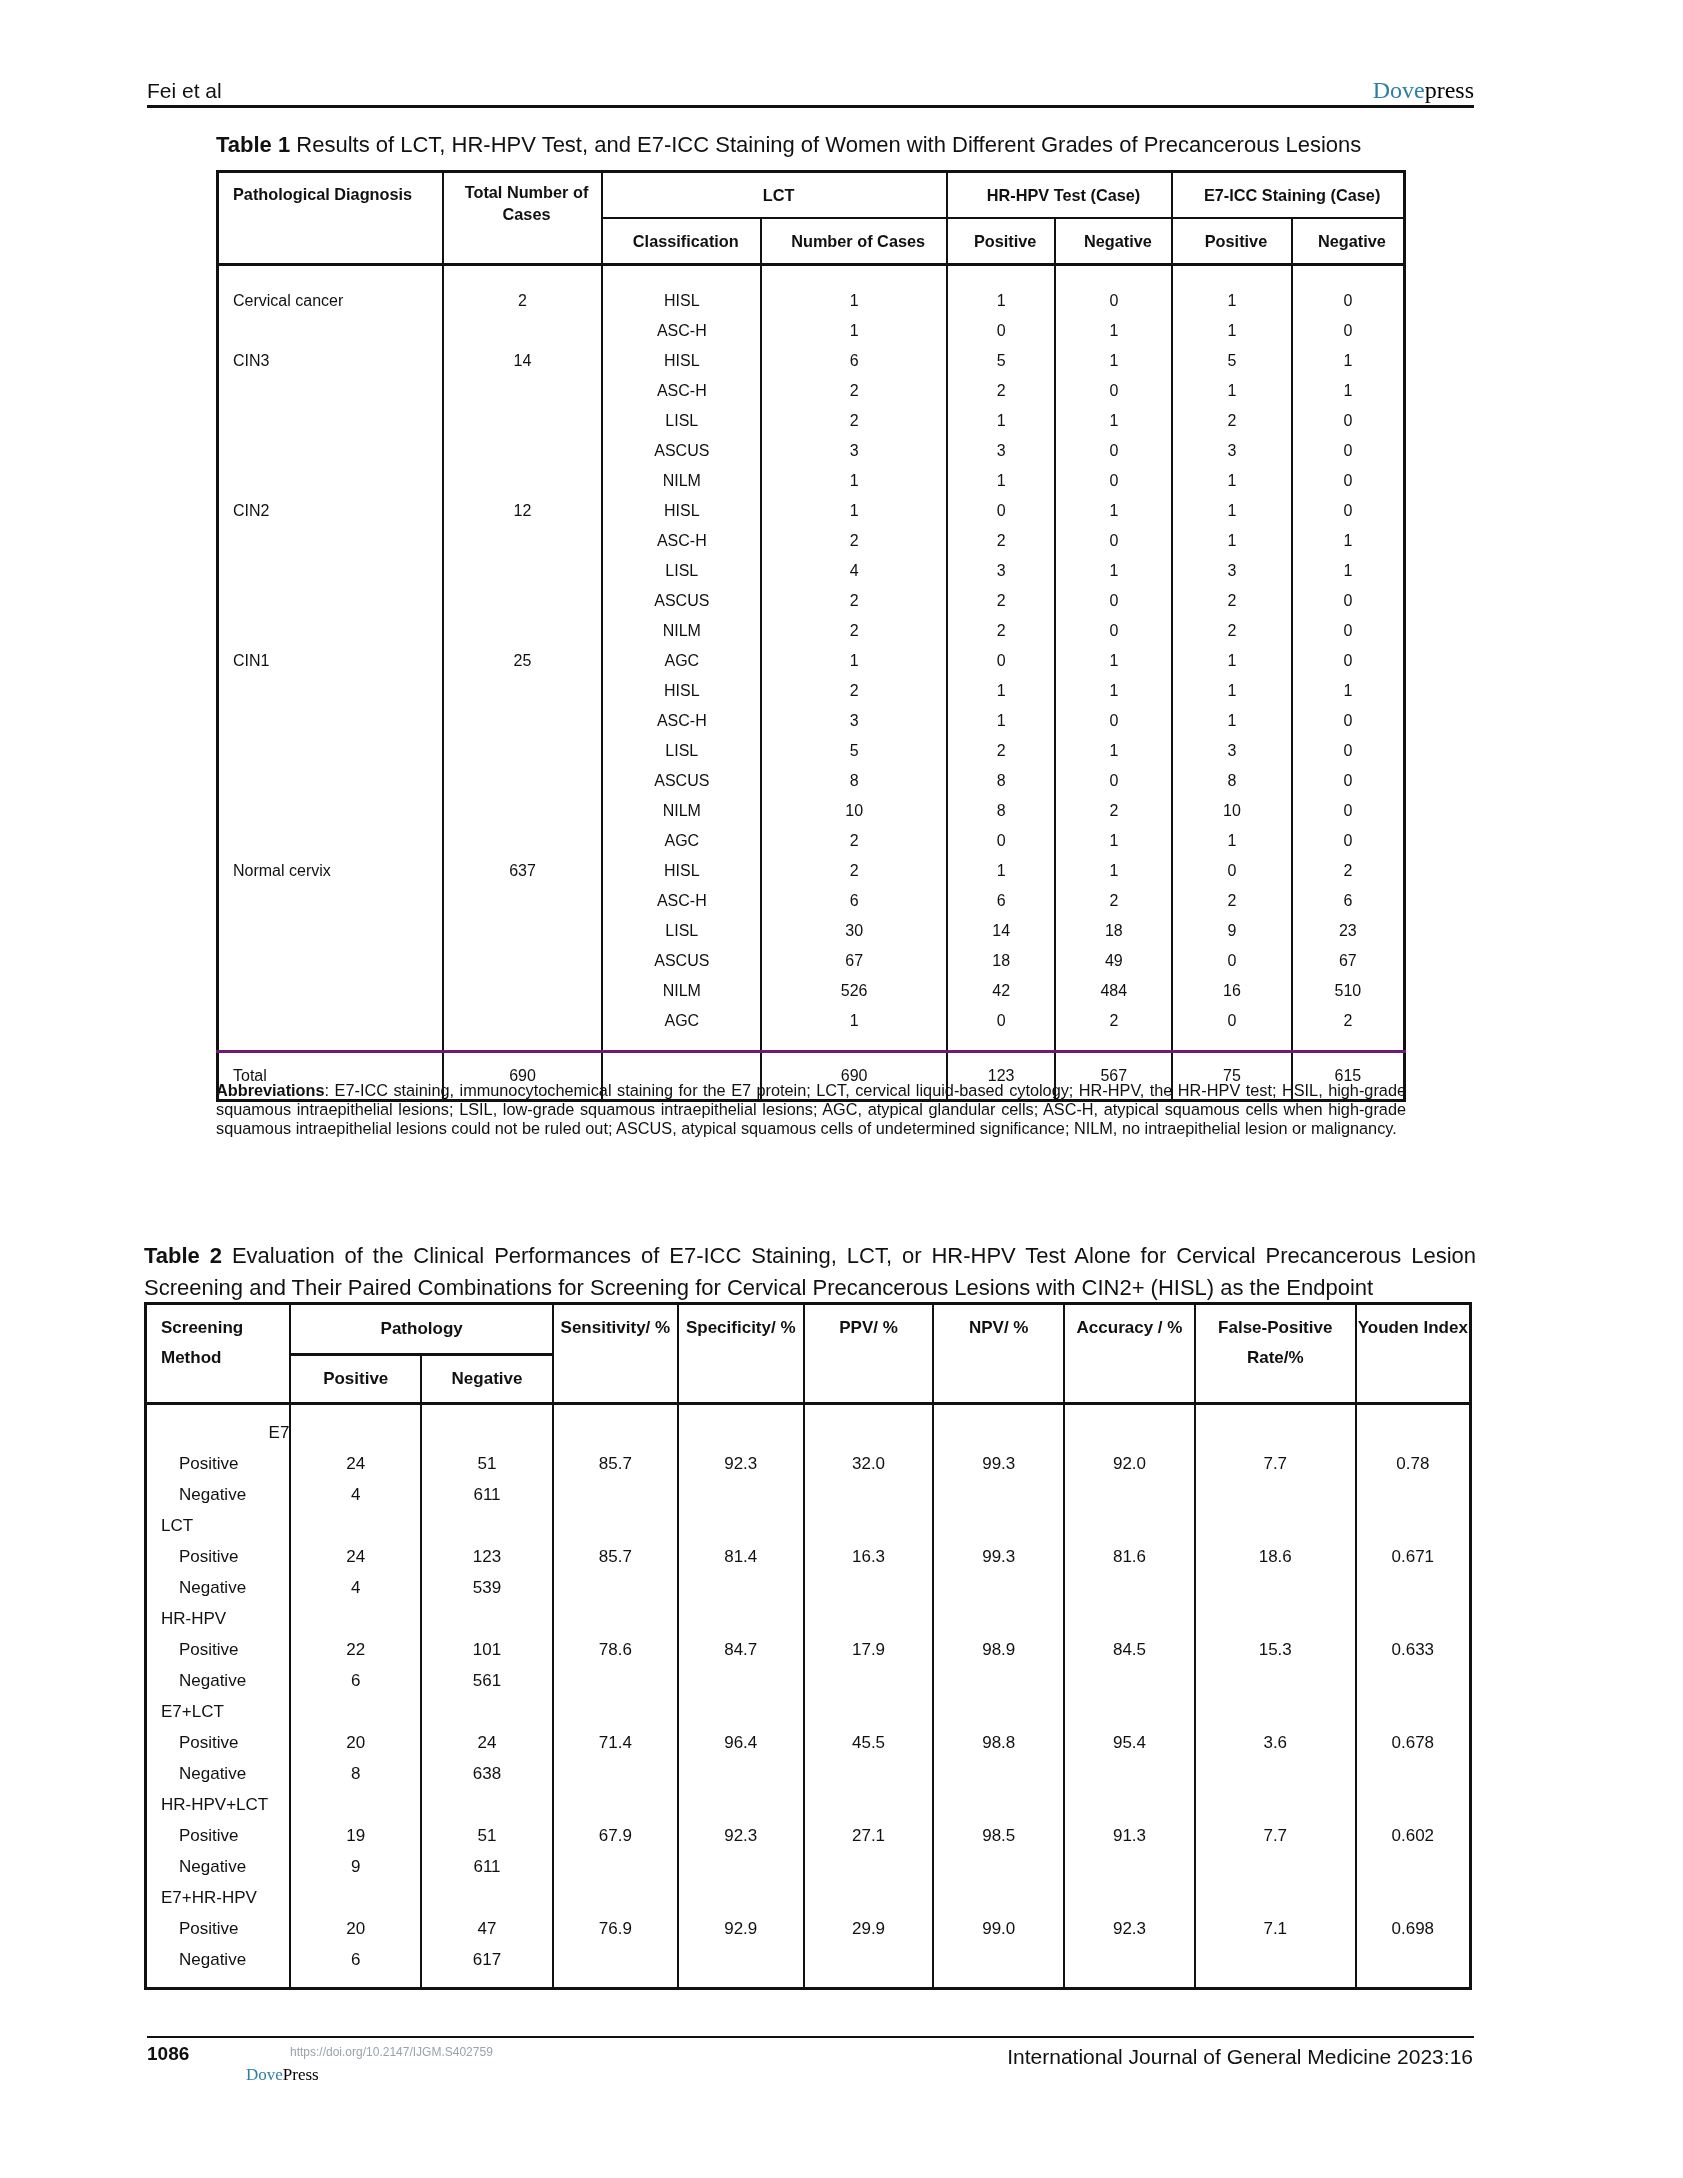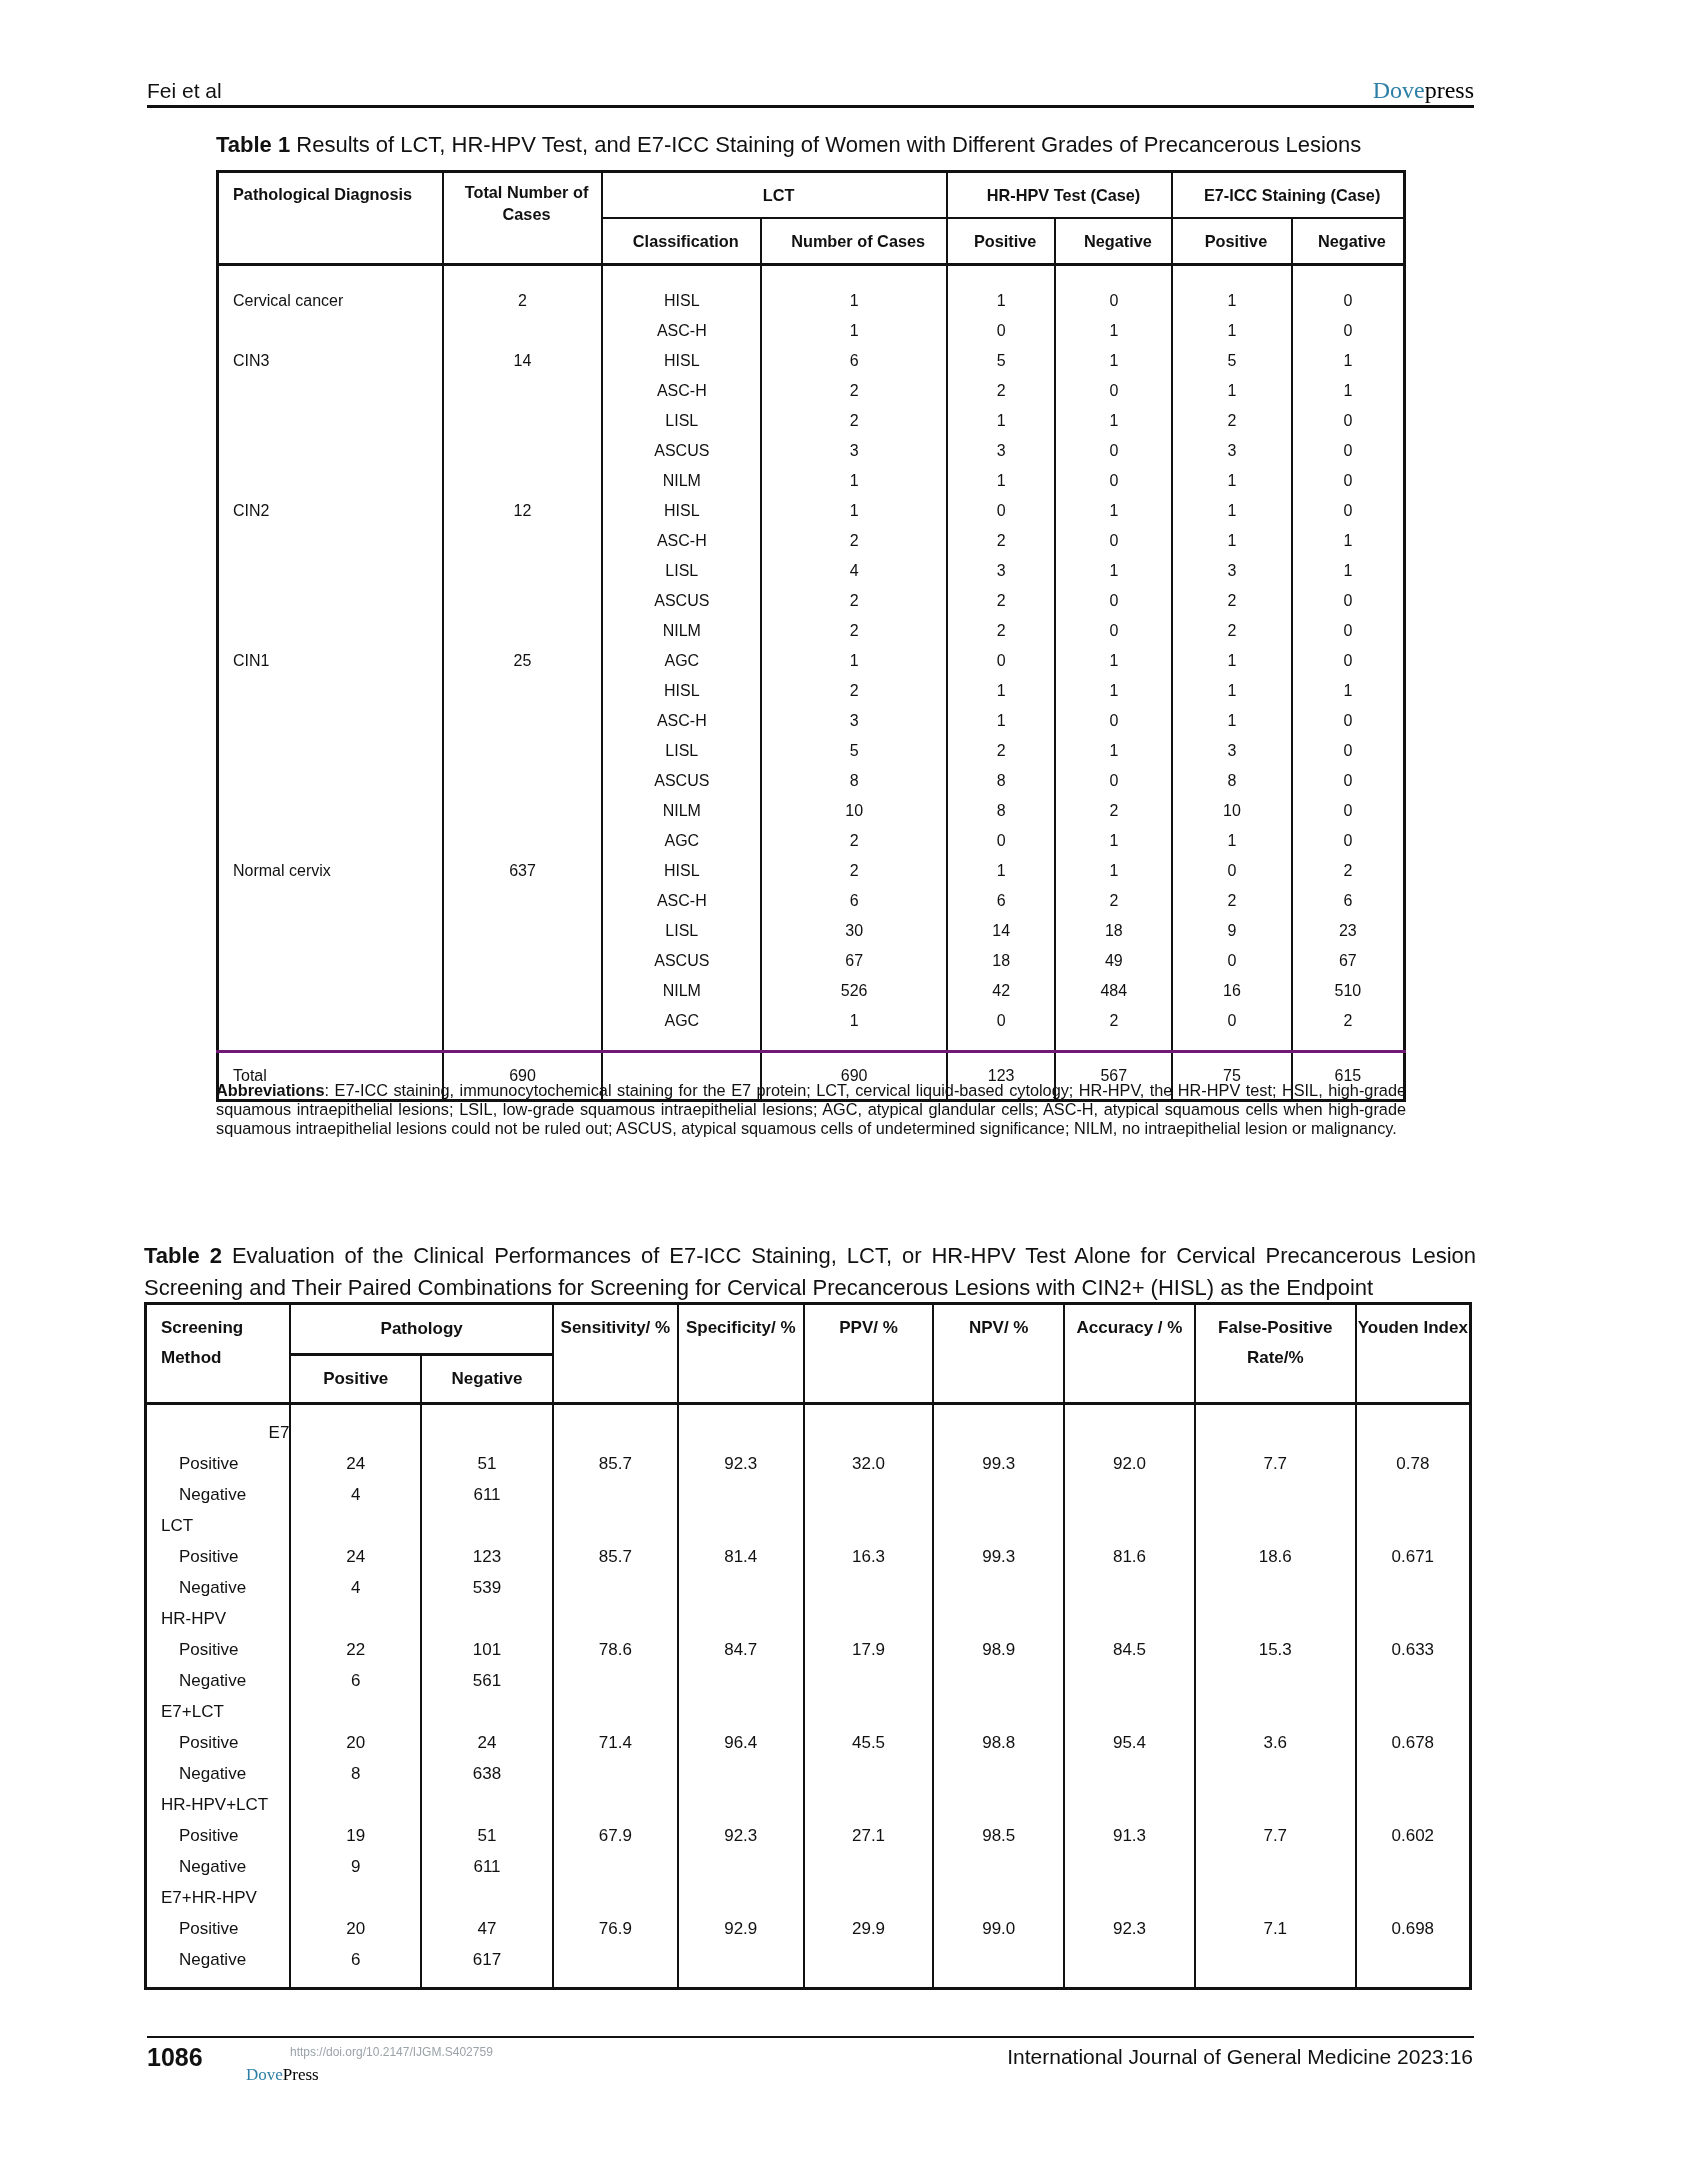--- a/index.html
+++ b/index.html
@@ -43,21 +43,21 @@
   #t2 .bl { border-left:2px solid #111; }
   #t2 .hdr-bottom { border-bottom:3px solid #111; }
   #t2 td { height:31px; text-align:center; }
   #t2 td.method { text-align:left; padding-left:14px; }
   #t2 td.sub { text-align:left; padding-left:32px; }
   #t2 th.method { text-align:left; padding-left:14px; vertical-align:top; padding-top:8px; }
   #t2 tr.first td { padding-top:12px;text-align:right; }
   #t2 tr.lastrow td { padding-bottom:12px; }
 
   #foot-rule { left:147px; top:2036px; width:1327px; height:2px; background:#111; }
-  #page-num { left:147px; top:2043px; font-size:25px; font-weight:bold; }
+  #page-num { left:147px; top:2043px; font-size:19px; font-weight:bold; }
   #doi { left:246px; top:2045px; font-size:12px; color:#9aa3a8;padding-left:44px; }
   #foot-press { left:246px; top:2065px; font-family:"Liberation Serif", serif; font-size:17px; }
   #journal { right:210px; top:2045px; font-size:21px; }
 </style>
 </head>
 <body>
 
 <div id="running-head" class="abs">
   <span class="left">Fei et al</span>
   <span class="right"><span class="dove">Dove</span><span class="press">press</span></span>

